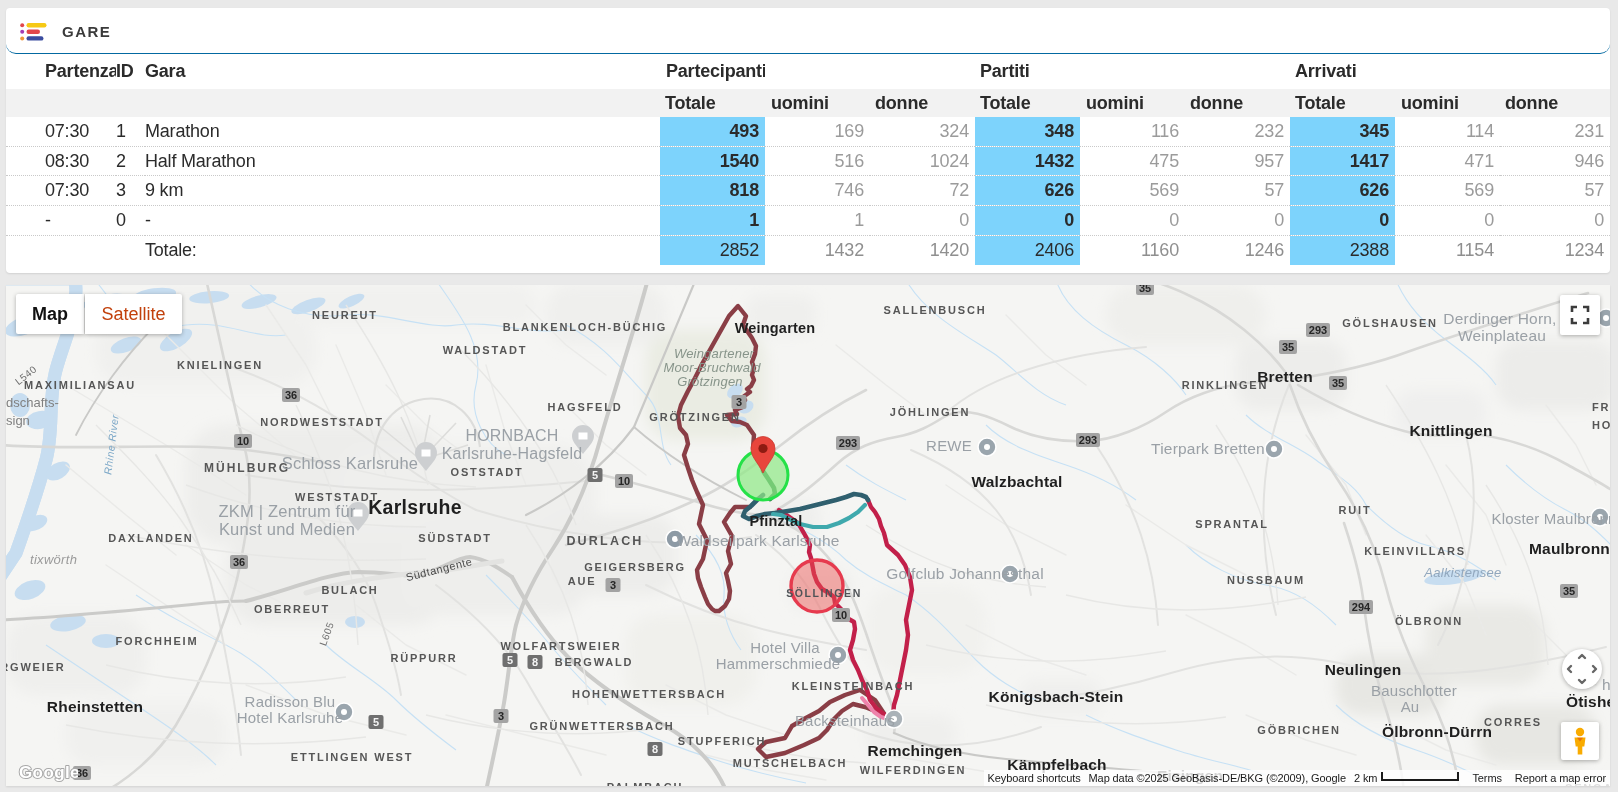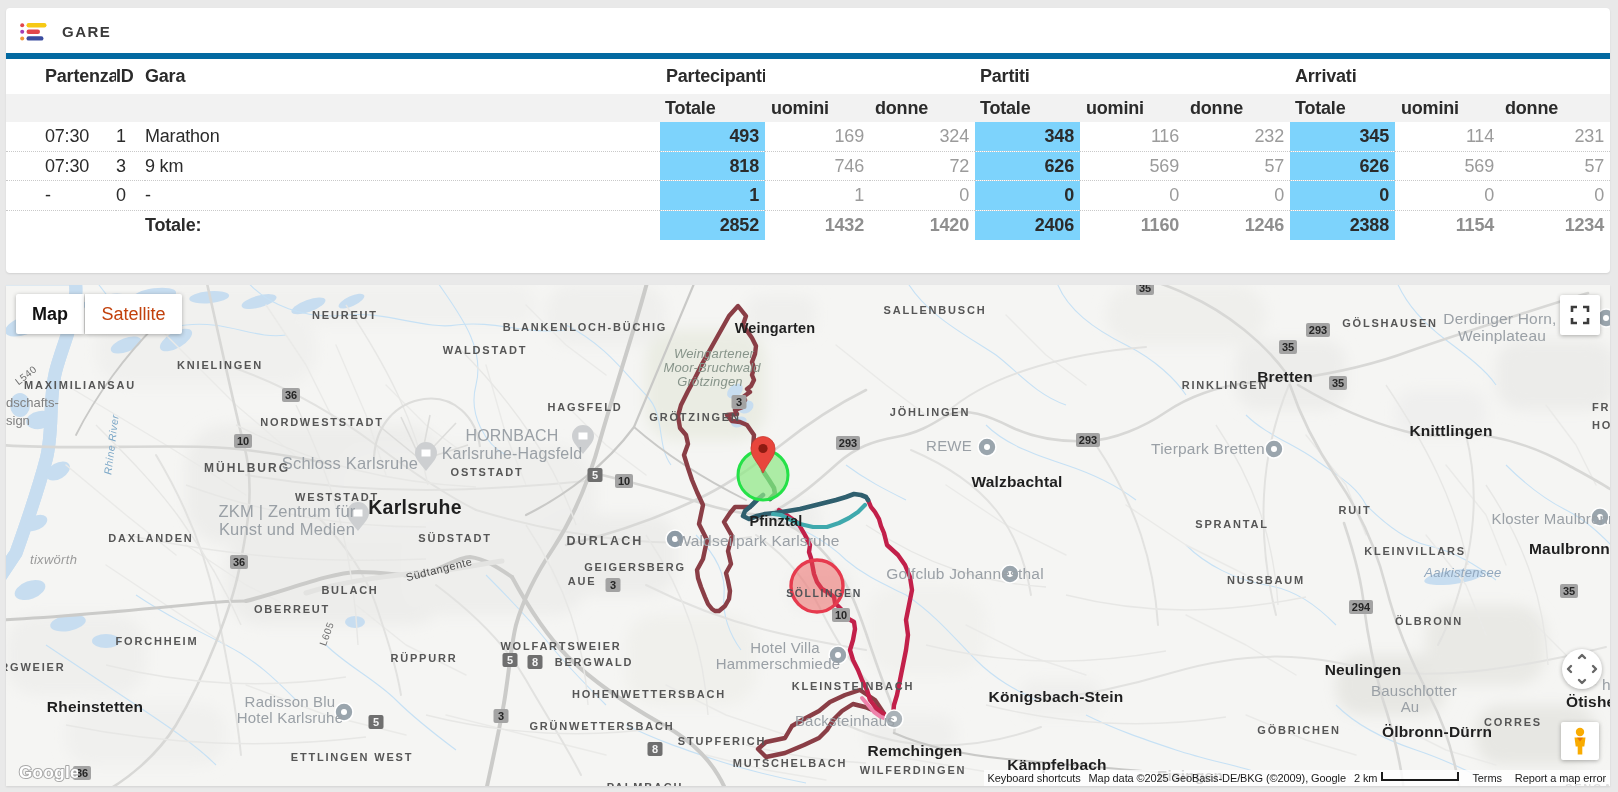--- a/index.html
+++ b/index.html
@@ -1,32 +1,32 @@
 <!DOCTYPE html>
 <html><head>
 <meta charset="utf-8">
 <style>
   html,body{margin:0;padding:0;}
   body{width:1618px;height:792px;background:#e9e9e9;overflow:hidden;position:relative;
        font-family:"Liberation Sans",sans-serif;}
   .card{position:absolute;background:#fff;border-radius:4px;box-shadow:0 1px 2px rgba(0,0,0,.10);}
   
   #tcard{left:6px;top:8px;width:1604px;height:265px;}
-  #thead{height:45px;position:relative;border-bottom:6px solid #0369a1;}
+  #thead{height:45px;position:relative;border-bottom:1px solid #0369a1;border-radius:10px;}
   #thead .ttl{position:absolute;left:56px;top:15px;font-size:15px;font-weight:700;
               letter-spacing:1.5px;color:#3a3a3a;}
   #thead svg{position:absolute;left:14px;top:13px;}
   table.gt{border-collapse:collapse;table-layout:fixed;width:1604px;font-size:18px;color:#2b2b2b;letter-spacing:-0.2px;}
   table.gt td,table.gt th{padding:0;margin:0;overflow:hidden;white-space:nowrap;}
   table.gt td.pl{padding-left:39px;}
   table.gt td.num{text-align:right;padding-right:6px;}
   tr.h1 td{height:35px;font-weight:700;vertical-align:middle;}
   tr.h2 td{height:28px;background:#f2f2f2;font-weight:700;vertical-align:middle;}
   tr.dr td{height:28.7px;vertical-align:middle;}
-  tr.ft td{height:29px;font-weight:700;vertical-align:middle;}
+  tr.ft td{height:29px;font-weight:400;vertical-align:middle;}
   tr.dr+tr.dr td, tr.ft td{border-top:1px dotted #c9c9c9;}
   td.gara{padding-left:0px;}
   td.tot{background:#7dd3fc;font-weight:700;}
   td.gray{color:#9b9b9b;}
   tr.ft td.tot{color:#2b2b2b;}
   tr.ft td.gray{color:#8f8f8f;}
   
   #map{left:6px;top:285px;width:1604px;height:501px;position:absolute;background:#f4f4f2;
        border-radius:0;overflow:hidden;box-shadow:0 1px 2px rgba(0,0,0,.10);}
   #map svg.base{position:absolute;left:0;top:0;}
@@ -111,20 +111,34 @@
           <td class="gara">Marathon</td>
       <td class="num tot">493</td>
           <td class="num gray">169</td>
           <td class="num gray">324</td>
       <td class="num tot">348</td>
           <td class="num gray">116</td>
           <td class="num gray">232</td>
       <td class="num tot">345</td>
           <td class="num gray">114</td>
           <td class="num gray">231</td>
+    </tr>
+    <tr class="dr">
+      <td class="pl">08:30</td>
+          <td>2</td>
+          <td class="gara">Half Marathon</td>
+      <td class="num tot">1540</td>
+          <td class="num gray">516</td>
+          <td class="num gray">1024</td>
+      <td class="num tot">1432</td>
+          <td class="num gray">475</td>
+          <td class="num gray">957</td>
+      <td class="num tot">1417</td>
+          <td class="num gray">471</td>
+          <td class="num gray">946</td>
     </tr>
     <tr class="dr">
       <td class="pl">07:30</td>
           <td>3</td>
           <td class="gara">9 km</td>
       <td class="num tot">818</td>
           <td class="num gray">746</td>
           <td class="num gray">72</td>
       <td class="num tot">626</td>
           <td class="num gray">569</td>

